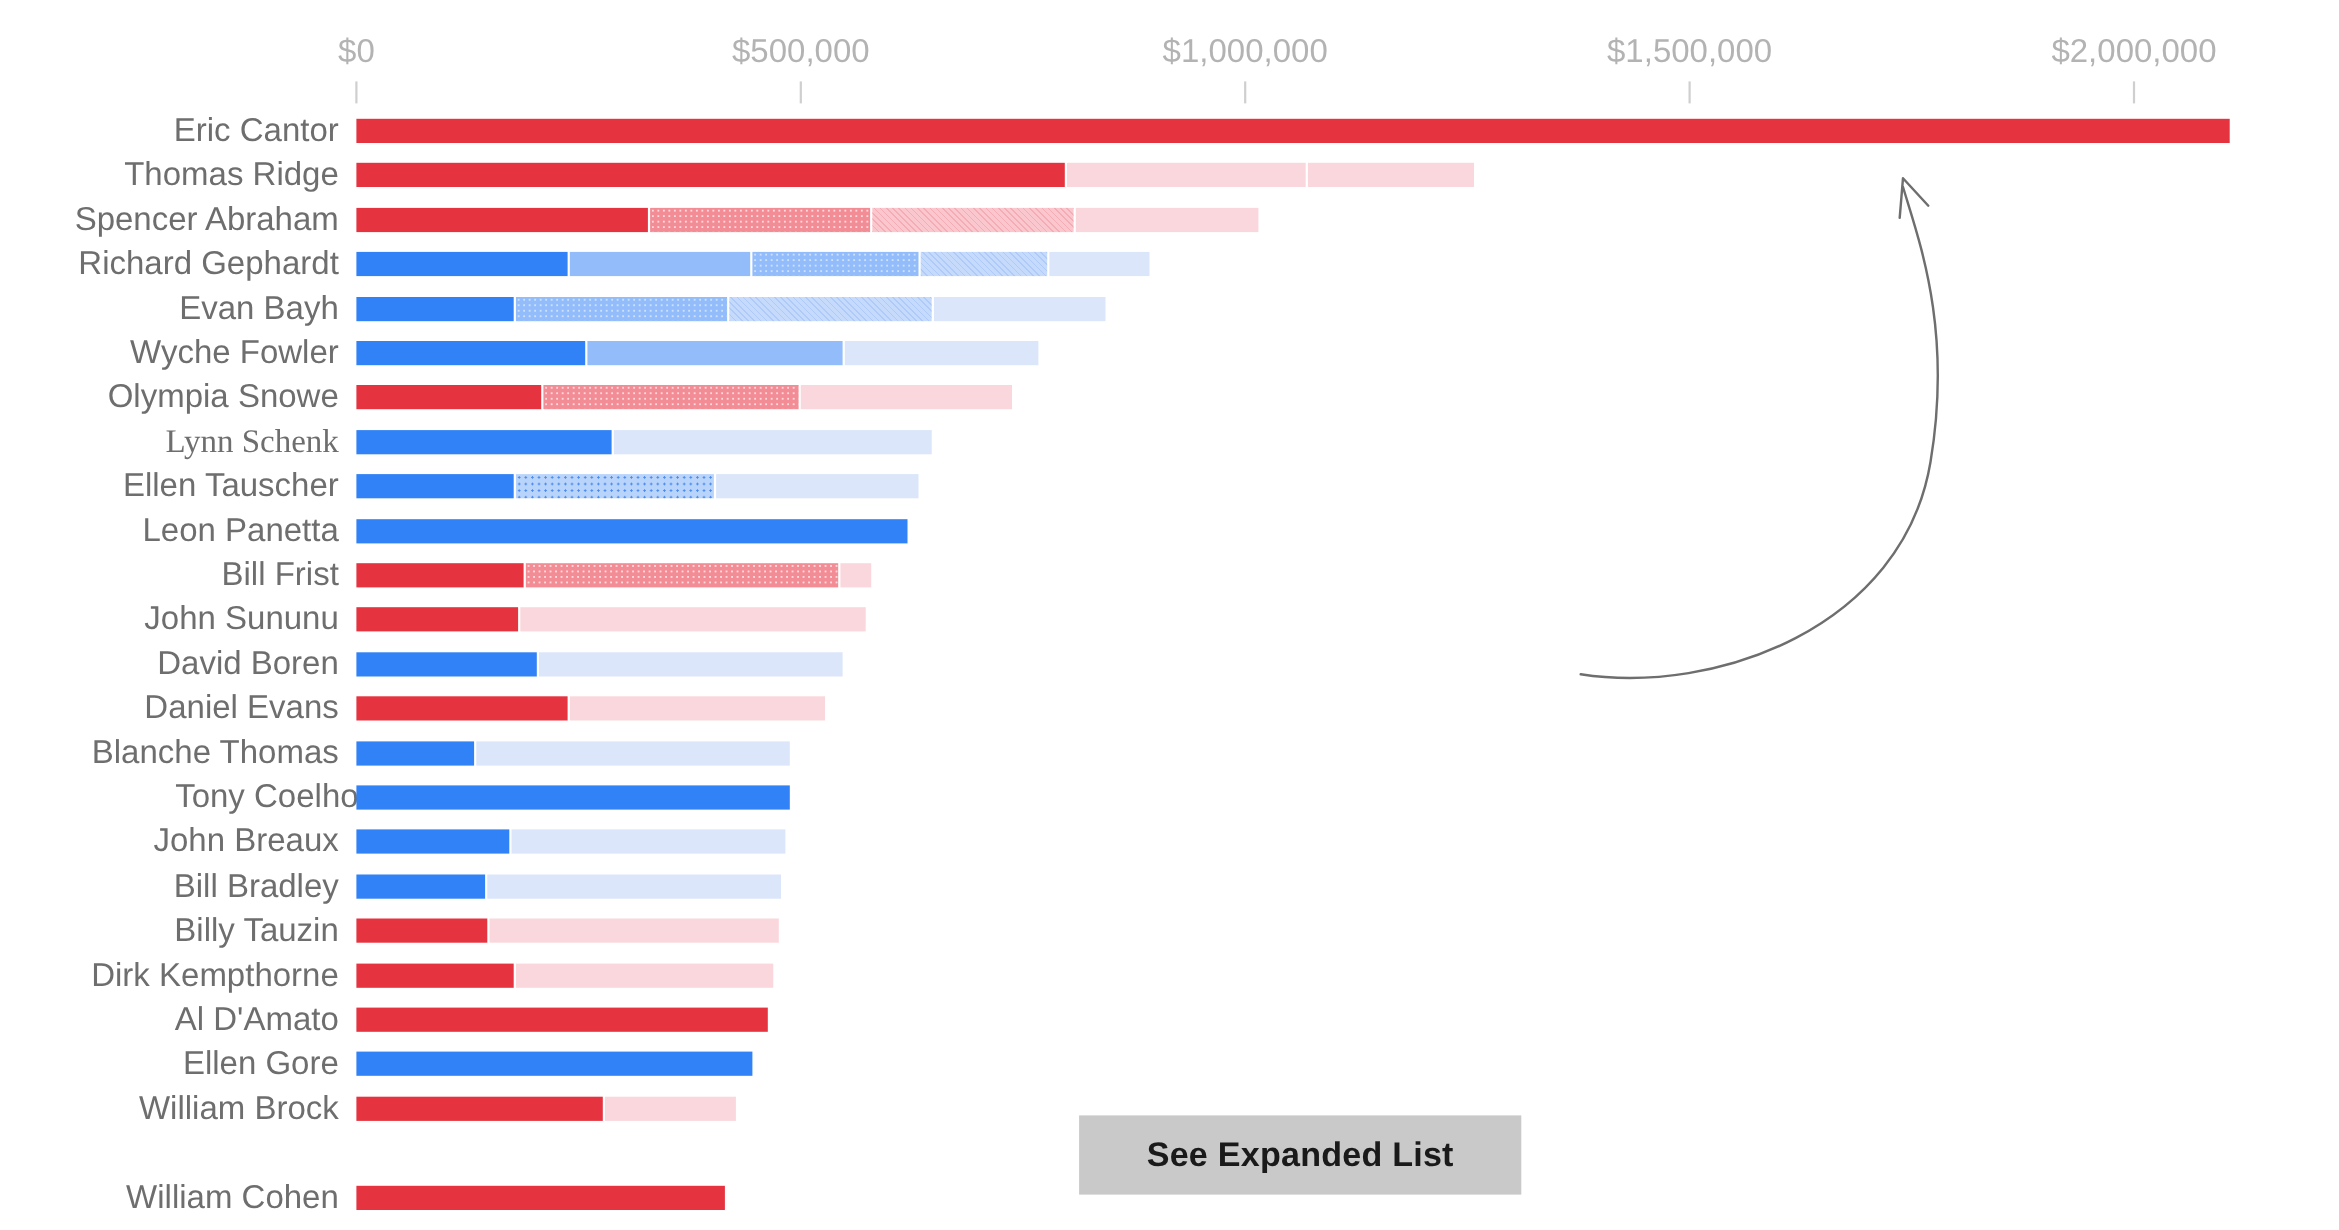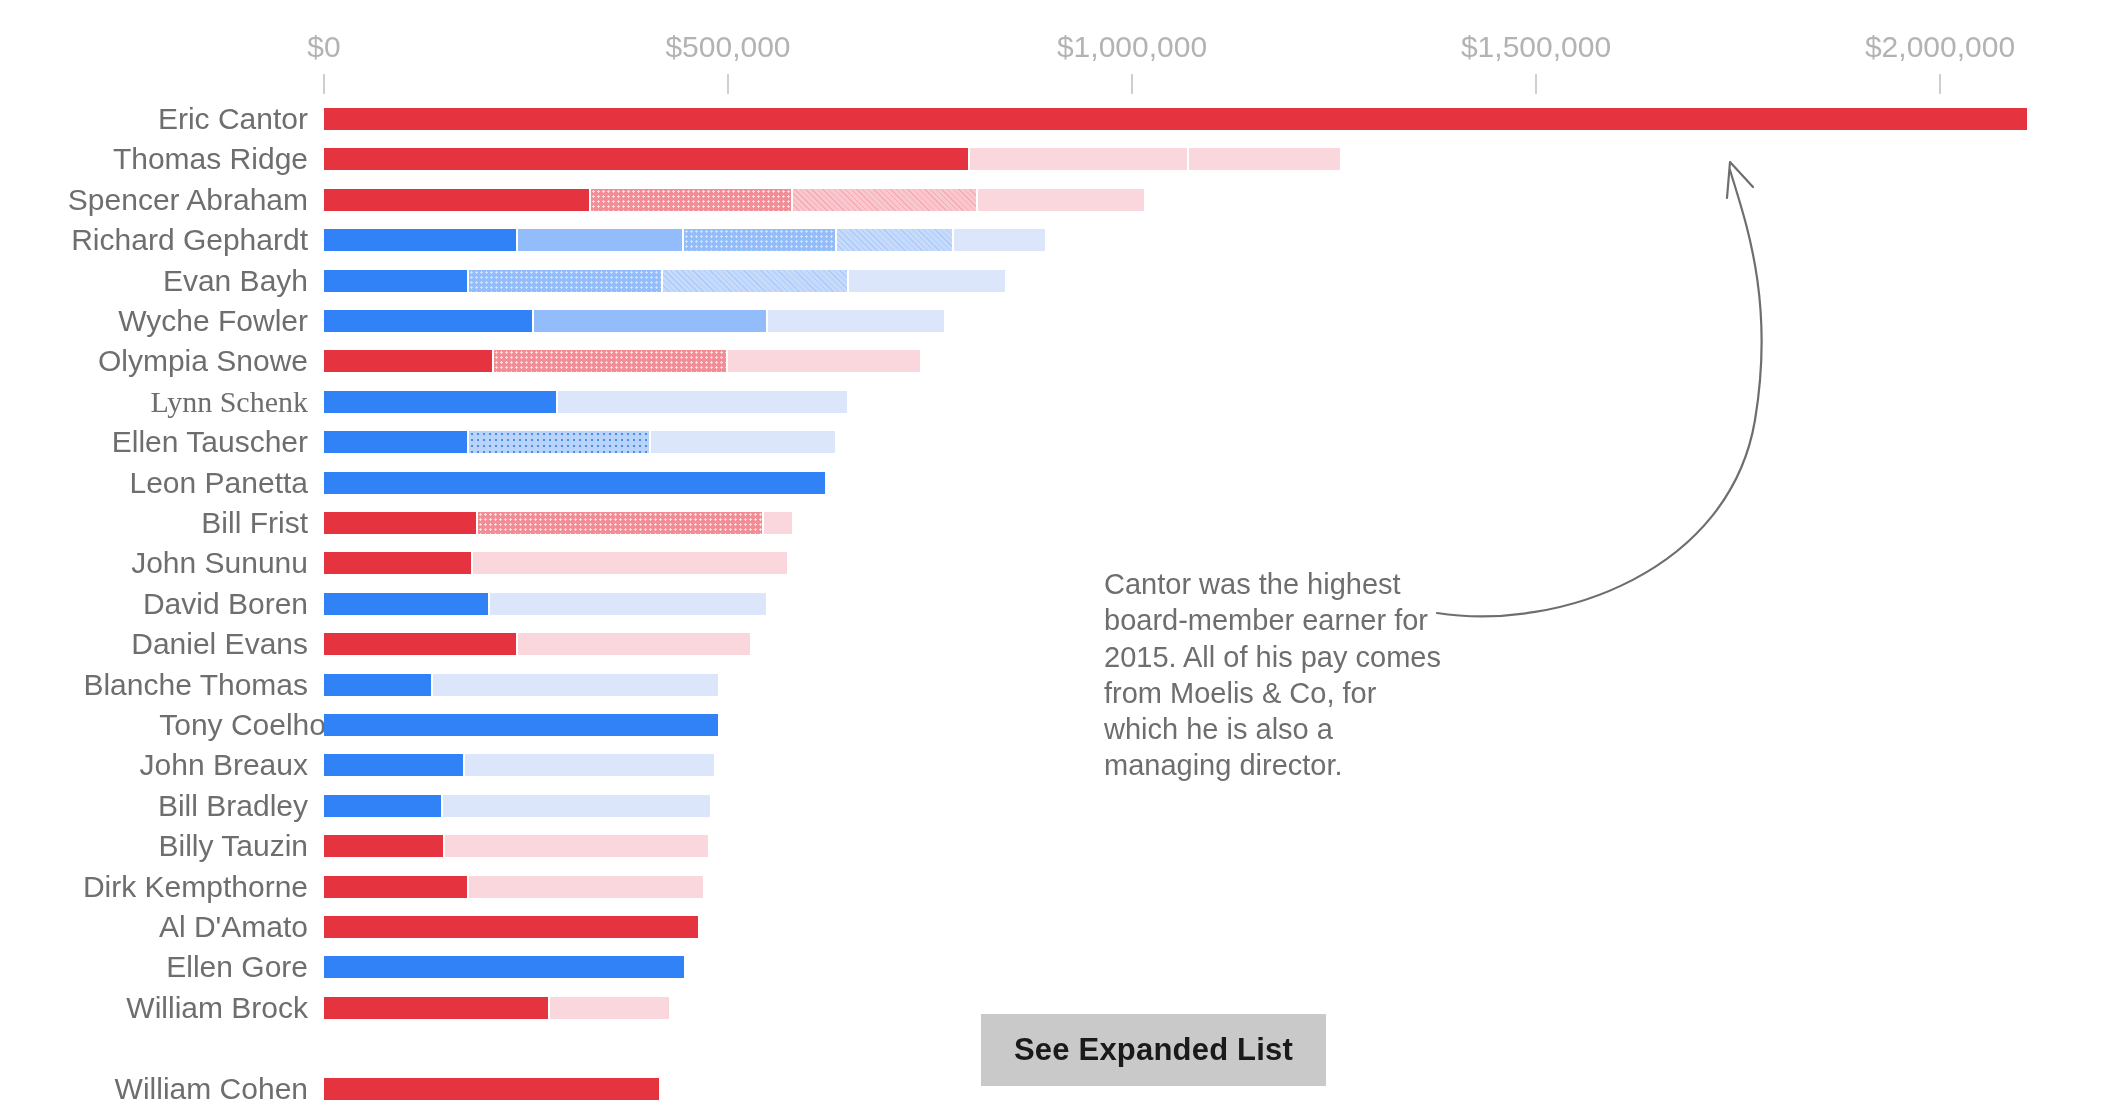--- a/index.html
+++ b/index.html
@@ -73,21 +73,21 @@
     line-height:1.25;
     color:#6e6e6e;
   }
   .arrow-svg{position:absolute;left:1400px;top:140px;width:420px;height:520px;pointer-events:none;}
 
   
   .expand-button{
     position:absolute;
     left:981px;
     top:1014px;
-    width:345px;
+    width:402px;
     height:72px;
     background:#c9c9c9;
     border:0;
     color:#1a1a1a;
     font-family:"Liberation Sans","DejaVu Sans",sans-serif;
     font-size:31px;
     font-weight:bold;
     letter-spacing:0.2px;
     cursor:pointer;
     display:flex;
@@ -204,21 +204,20 @@
       <div class="row" style="top: 992.8px;">
         <div class="row-label">William Brock</div>
         <div class="bar" title="William Brock"><span class="seg" style="width: 224.24px;;background:#e5333f;"></span><span class="seg" style="width: 119.2px;;background:#fad7dc;"></span></div>
       </div>
       <div class="row" style="top: 1073.6px;">
         <div class="row-label">William Cohen</div>
         <div class="bar" title="William Cohen"><span class="seg" style="width: 334.512px;;background:#e5333f;"></span></div>
       </div>
     </div>
 
-  <div class="annotation">Cantor was the highest board-member earner for 2015. All of his pay comes from Moelis &amp; Co, for which he is also a managing director.</div>
 
   <svg class="arrow-svg" viewBox="0 0 420 520">
     <path d="M 37 473 C 160 492 330 430 355 280 C 375 160 345 80 330 30" fill="none" stroke="#6e6e6e" stroke-width="2.2" stroke-linecap="round"></path>
     <path d="M 330 22 L 327 58 M 330 22 L 353 47" fill="none" stroke="#6e6e6e" stroke-width="2.2" stroke-linecap="round"></path>
   </svg>
 
   <button class="expand-button">See Expanded List</button>
 </div>
 
 </body></html>

